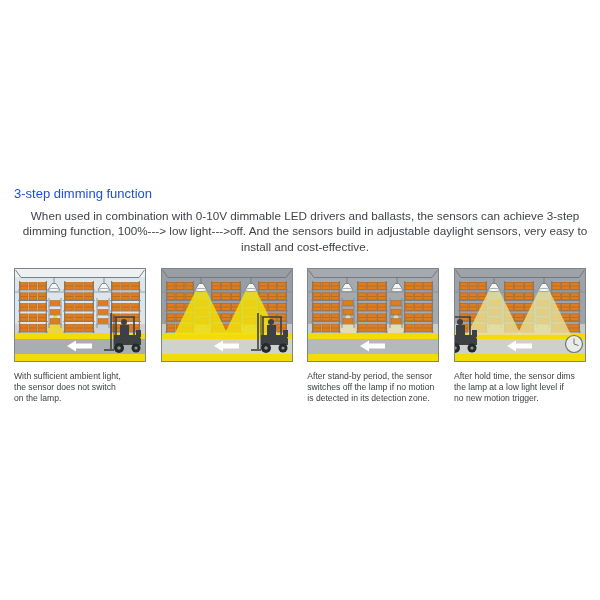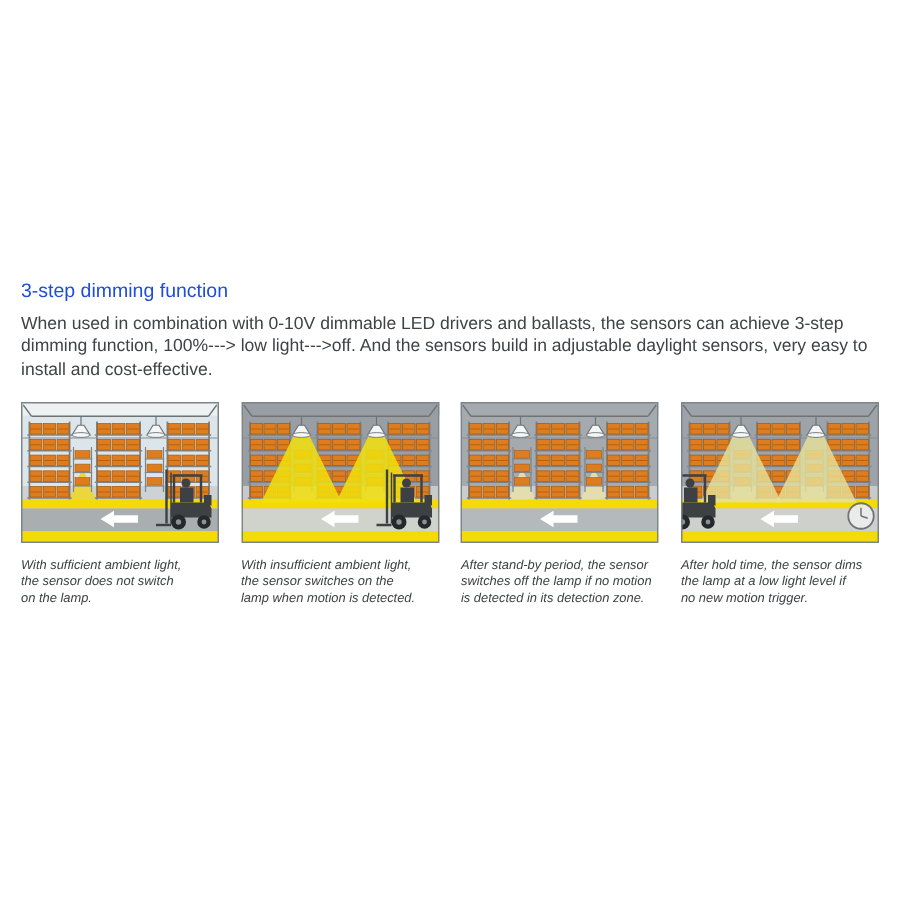--- a/index.html
+++ b/index.html
@@ -9,26 +9,27 @@
     -webkit-font-smoothing:antialiased;
   }
   .heading{
     position:absolute;left:14px;top:186px;
     font-size:13px;font-weight:400;color:#4a91bd;
   }
   .intro{
     position:absolute;left:14px;top:208px;width:582px;margin:0;
     font-size:11.7px;line-height:15.3px;color:#3f4347;
     white-space:pre-line;
+    text-align:center;
   }
   .row{
     position:absolute;left:14px;top:268px;width:572px;
     display:flex;justify-content:space-between;
   }
-  .col{flex:0 0 132px;width:132px;font-style:italic;}
+  .col{flex:0 0 132px;width:132px;}
   .panel{width:132px;height:94px;}
   .panel svg{display:block;}
   .caption{
     margin-top:9px;width:152px;
     font-size:8.6px;line-height:11.2px;color:#3d4144;
     white-space:pre;
   }
 </style>
 </head>
 <body style="background: rgb(255, 255, 255);">
@@ -400,23 +401,20 @@
     <rect x="27" y="25" width="5" height="7" fill="#3d4144"></rect>
     <circle cx="10" cy="43" r="5" fill="#26292b"></circle>
             <circle cx="10" cy="43" r="1.8" fill="#8b9296"></circle>
     <circle cx="27" cy="43" r="4.5" fill="#26292b"></circle>
             <circle cx="27" cy="43" r="1.6" fill="#8b9296"></circle>
           </g>
           <polygon points="53,78 62,72.5 62,75.5 78,75.5 78,80.5 62,80.5 62,83.5" fill="#ffffff"></polygon>
           <rect x="0.5" y="0.5" width="131" height="93" fill="none" stroke="#7e8488" stroke-width="1"></rect>
         </svg>
       </div>
-    <div class="caption">With insufficient ambient light,
-the sensor switches on the
-lamp when motion is detected.</div>
   </div>
   <div class="col">
     <div class="panel">
         <svg width="132" height="94" viewBox="0 0 132 94" xmlns="http://www.w3.org/2000/svg">
           <rect x="0" y="0" width="132" height="94" fill="#a4aaae"></rect>
           <rect x="0" y="0" width="132" height="9" fill="#a4aaae"></rect>
           <g stroke="#6d7478" stroke-width="0.9">
     <line x1="7" y1="9.5" x2="125" y2="9.5"></line>
     <line x1="1.5" y1="2" x2="7" y2="9.5"></line>
     <line x1="130.5" y1="2" x2="125" y2="9.5"></line>

